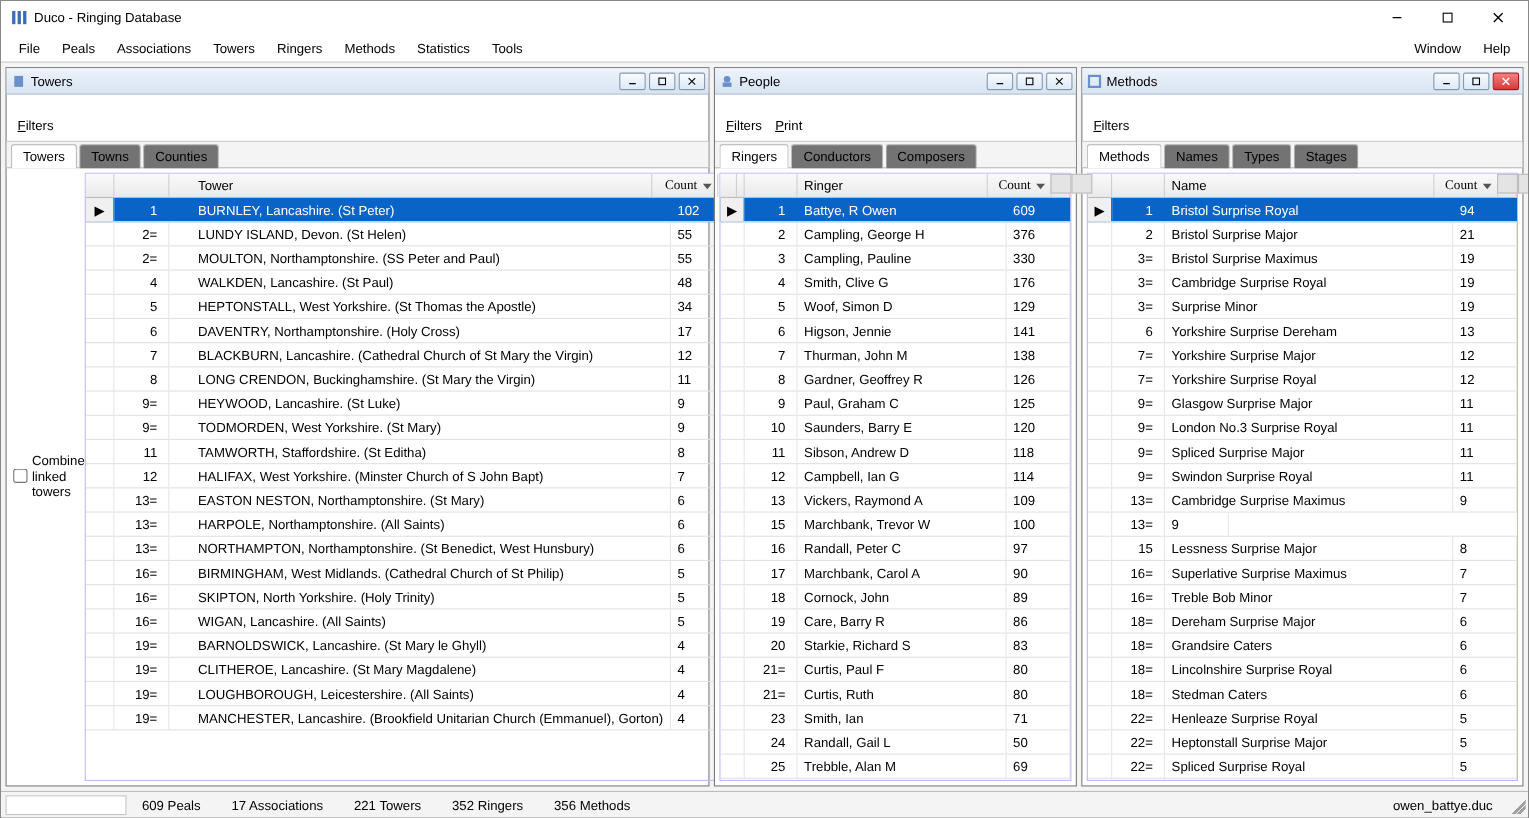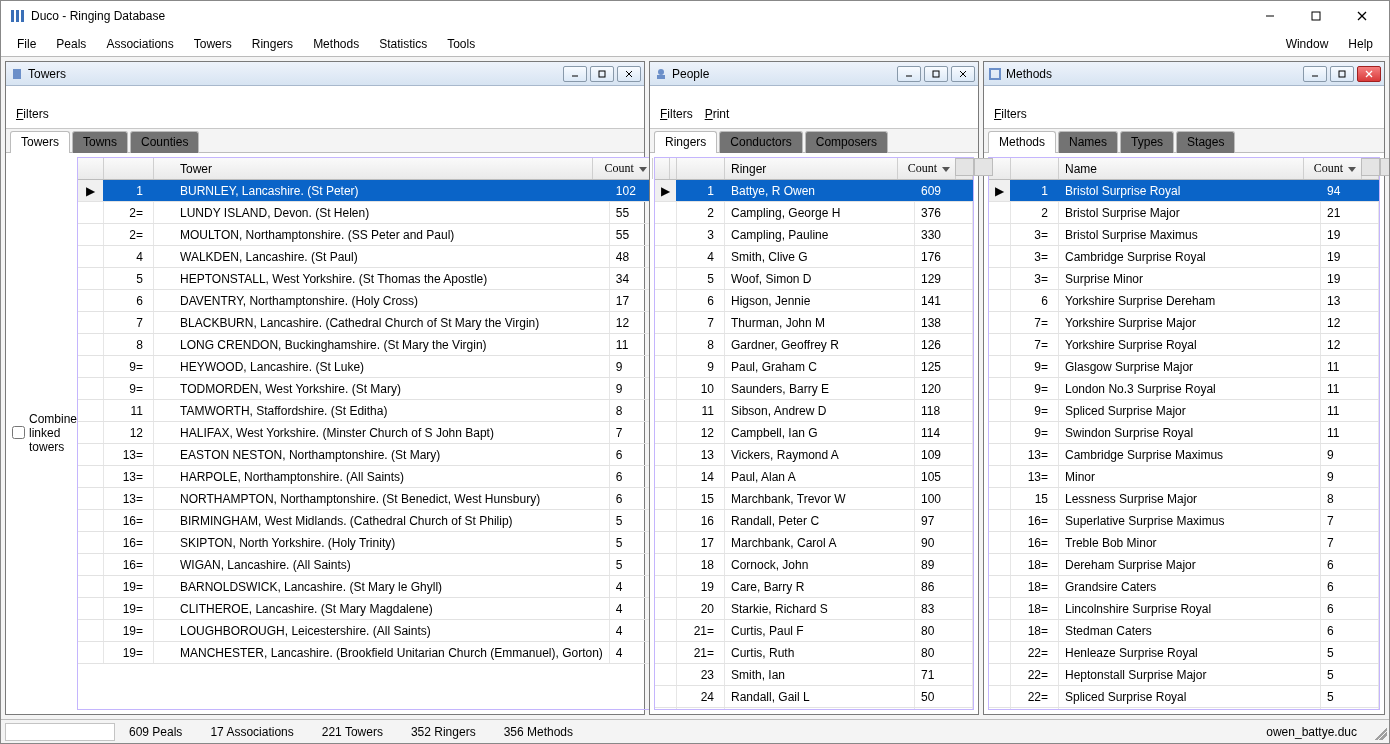--- a/index.html
+++ b/index.html
@@ -445,26 +445,20 @@
                 <div class="cell countcol c-count">114</div>
               </div>
               <div class="row">
                 <div class="cell pointer c-ind"></div>
                 <div class="cell rank c-rank">13</div>
                 <div class="cell c-name">Vickers, Raymond A</div>
                 <div class="cell countcol c-count">109</div>
               </div>
               <div class="row">
                 <div class="cell pointer c-ind"></div>
-                <div class="cell rank c-rank">14</div>
-                <div class="cell c-name">Paul, Alan A</div>
-                <div class="cell countcol c-count">105</div>
-              </div>
-              <div class="row">
-                <div class="cell pointer c-ind"></div>
                 <div class="cell rank c-rank">15</div>
                 <div class="cell c-name">Marchbank, Trevor W</div>
                 <div class="cell countcol c-count">100</div>
               </div>
               <div class="row">
                 <div class="cell pointer c-ind"></div>
                 <div class="cell rank c-rank">16</div>
                 <div class="cell c-name">Randall, Peter C</div>
                 <div class="cell countcol c-count">97</div>
               </div>
@@ -653,21 +647,20 @@
               </div>
               <div class="row">
                 <div class="cell pointer c-ind"></div>
                 <div class="cell rank c-rank">13=</div>
                 <div class="cell c-name">Cambridge Surprise Maximus</div>
                 <div class="cell countcol c-count">9</div>
               </div>
               <div class="row">
                 <div class="cell pointer c-ind"></div>
                 <div class="cell rank c-rank">13=</div>
-                <div class="cell c-name">Minor</div>
                 <div class="cell countcol c-count">9</div>
               </div>
               <div class="row">
                 <div class="cell pointer c-ind"></div>
                 <div class="cell rank c-rank">15</div>
                 <div class="cell c-name">Lessness Surprise Major</div>
                 <div class="cell countcol c-count">8</div>
               </div>
               <div class="row">
                 <div class="cell pointer c-ind"></div>

